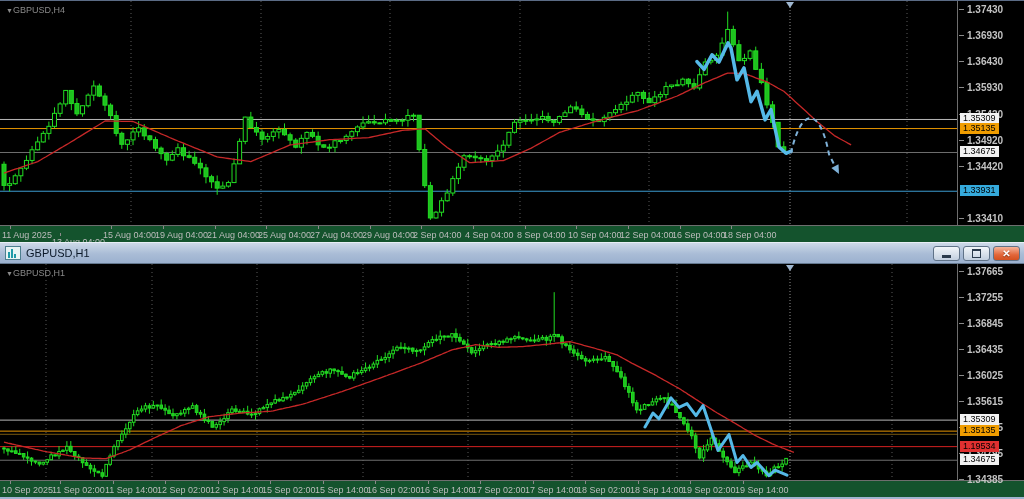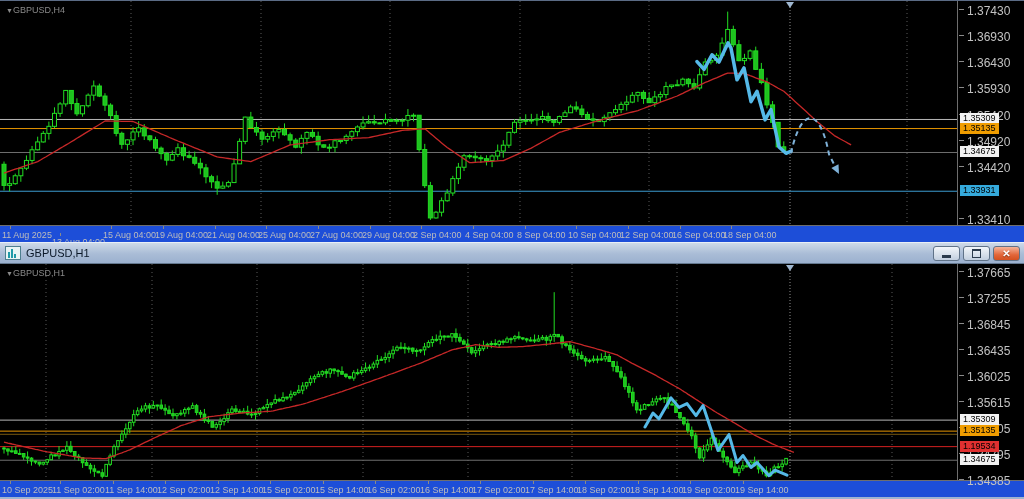--- a/index.html
+++ b/index.html
@@ -3,24 +3,24 @@
 <meta charset="utf-8">
 <style>
   html,body{margin:0;padding:0;background:#000;}
   #screen{position:relative;width:1024px;height:499px;background:#000;overflow:hidden;
           font-family:"Liberation Sans",sans-serif;border-top:1px solid #5b6b85;}
   .panel{position:absolute;left:0;width:1024px;}
   .plot{position:absolute;left:0;top:0;background:#000;}
   .sym-label{position:absolute;left:6px;top:4px;font-size:9px;color:#8a8a8a;z-index:5;display:flex;align-items:center;}
   .sym-label .tri{font-size:7px;color:#8a8a8a;cursor:pointer;}
   .paxis{position:absolute;background:#000;border-left:1px solid #6e6e6e;width:66px;z-index:4;}
-  .ptick{position:absolute;left:9px;font-size:12px;color:#c2c2c2;white-space:nowrap;}
+  .ptick{position:absolute;left:9px;font-size:10px;color:#c2c2c2;white-space:nowrap;font-weight:bold;}
   .ptick .dash{position:absolute;left:-8px;top:5px;width:5px;height:1px;background:#8a8a8a;}
   .pbadge{position:absolute;left:2px;font-size:9px;color:#000;padding:0 3px 1px 3px;white-space:nowrap;z-index:6;}
-  .tstrip{position:absolute;left:0;width:1024px;background:#1d4ed8;border-top:1px solid #6e6e6e;z-index:3;}
+  .tstrip{position:absolute;left:0;width:1024px;background:#14532d;border-top:1px solid #6e6e6e;z-index:3;}
   .tlabel{position:absolute;top:4px;font-size:9px;color:#bdbdbd;white-space:nowrap;}
   .tlabel .tick{position:absolute;left:8px;top:-4px;width:1px;height:3px;background:#8a8a8a;}
   
   #titlebar{position:absolute;left:0;top:241px;width:1024px;height:22px;
     background:linear-gradient(#cdd9e8,#a9bcd6 55%,#9cb1cf);border-top:1px solid #e8eef6;
     border-bottom:1px solid #64788f;box-sizing:border-box;display:flex;align-items:center;z-index:10;}
   #titlebar .wicon{width:14px;height:12px;margin:0 5px 0 5px;position:relative;background:#e8f4f4;border:1px solid #4d7f8f;}
   #titlebar .wicon i{position:absolute;bottom:1px;width:2px;background:#1f9aa8;}
   #titlebar .wtitle{font-size:11px;color:#0a1828;}
   .wbtns{position:absolute;right:4px;top:3px;display:flex;gap:3px;}

